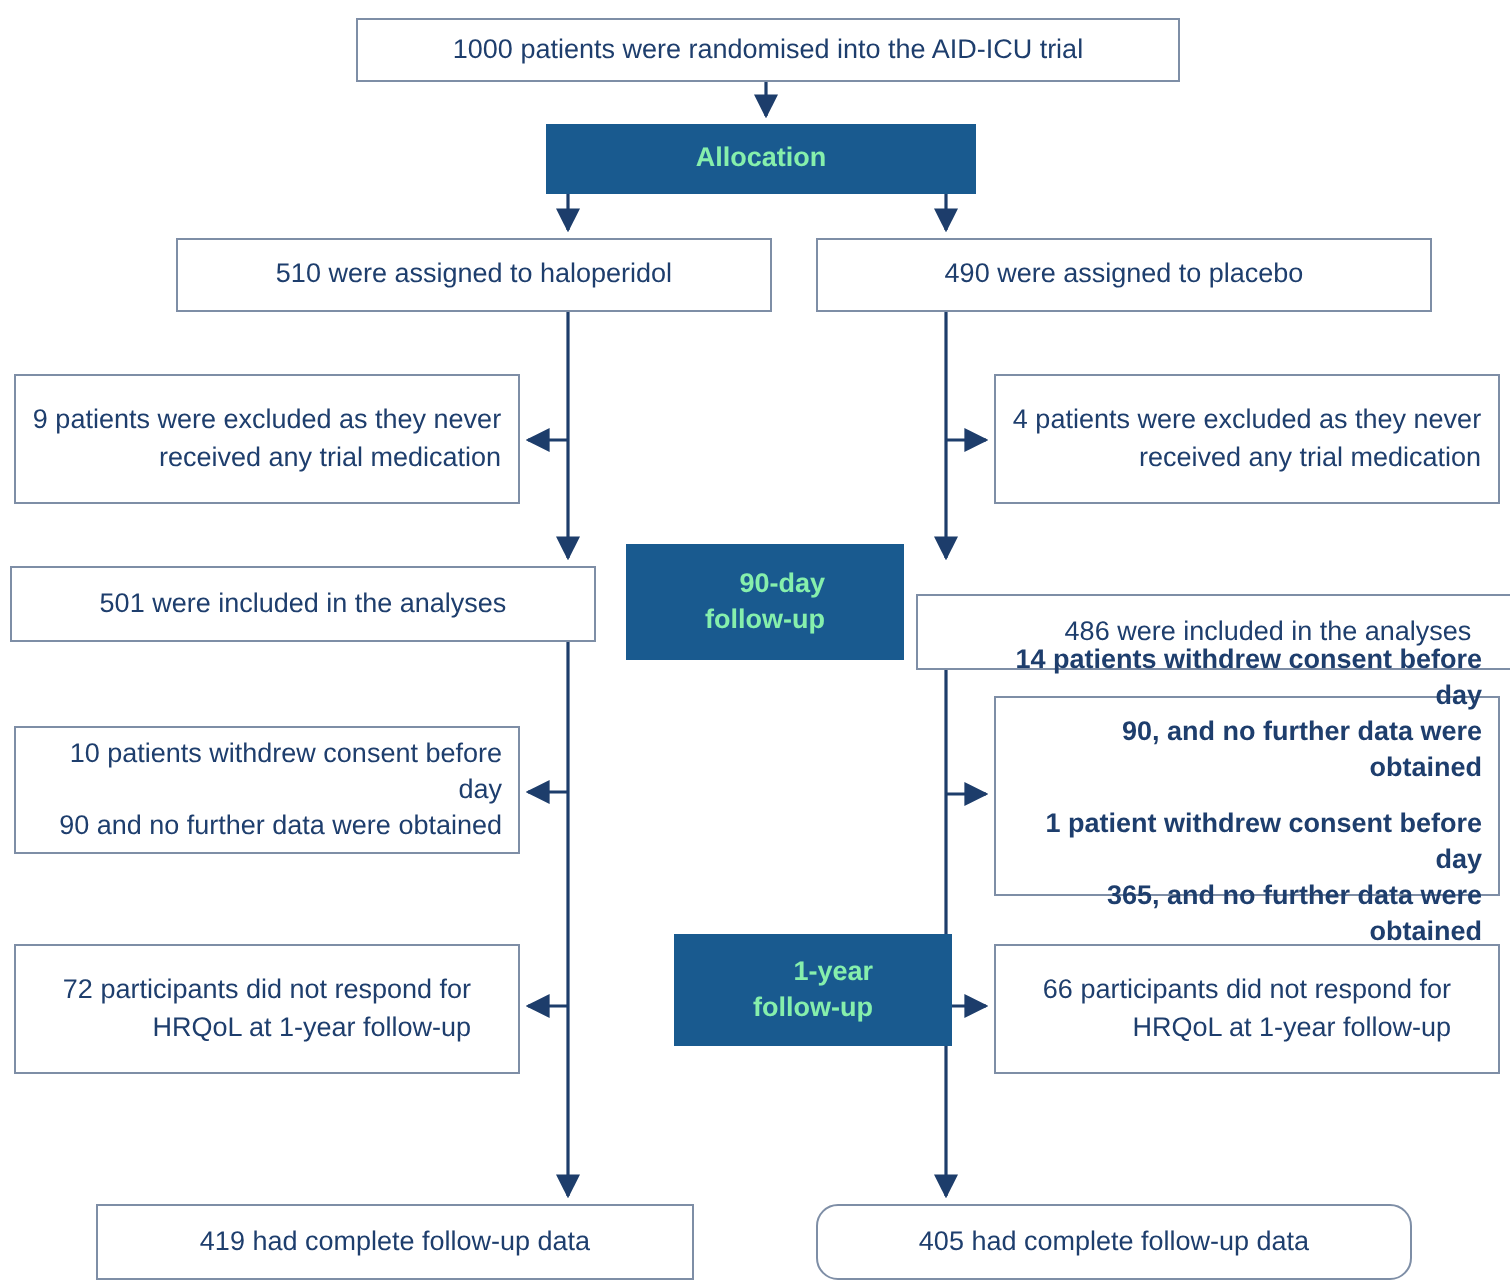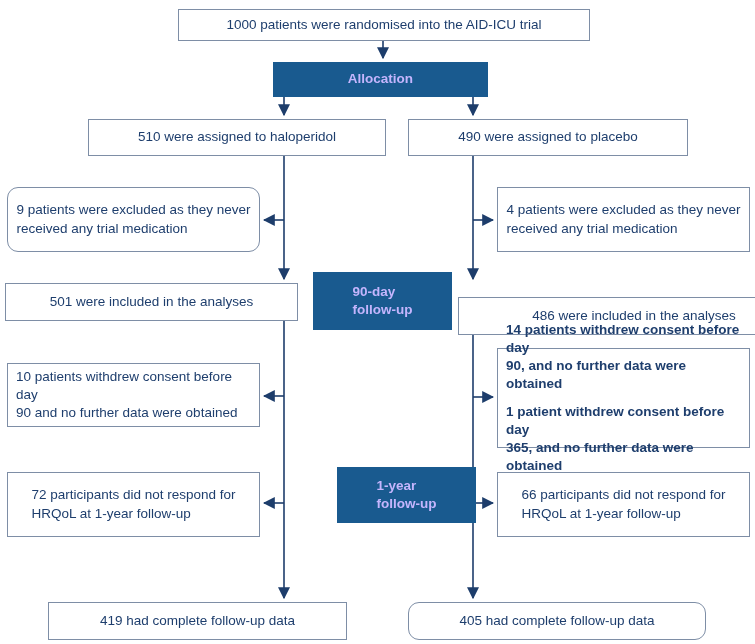--- a/index.html
+++ b/index.html
@@ -21,36 +21,36 @@
     width: 755px;
     height: 644px;
     z-index: 1;
   }
   .node, .stage {
     position: absolute;
     box-sizing: border-box;
     display: flex;
     align-items: center;
     justify-content: center;
-    text-align: left;
+    text-align: right;
     font-size: 13.5px;
     line-height: 1.35;
     white-space: pre-line;
     z-index: 2;
     padding: 6px 8px;
   }
   .node {
     background: #ffffff;
     border: 1px solid #7e8ea6;
     color: #1e3e6d;
   }
   .stage {
     background: #195a8f;
     border: 1px solid #195a8f;
-    color: #c4b5fd;
+    color: #86efac;
     font-weight: bold;
   }
   .multi {
     flex-direction: column;
     justify-content: center;
     gap: 9px;
     font-weight: bold;
   }
   .para { white-space: pre-line; }
 </style>
@@ -81,23 +81,23 @@
       <line x1="473" y1="503" x2="493" y2="503" marker-end="url(#ah)"></line>
     </g>
   </svg>
 
   <div class="node" style="left:178px; top:9px; width:412px; height:32px;">1000 patients were randomised into the AID-ICU trial</div>
 
   <div class="stage" style="left:273px; top:62px; width:215px; height:35px;">Allocation</div>
 
   <div class="node" style="left:48px; top:119px; width:298px; height:37px;margin-left:40px;">510 were assigned to haloperidol</div>
 
-  <div class="node" style="left:408px; top:119px; width:280px; height:37px;">490 were assigned to placebo</div>
+  <div class="node" style="left:408px; top:119px; width:308px; height:37px;">490 were assigned to placebo</div>
 
-  <div class="node" style="left:7px; top:187px; width:253px; height:65px;border-radius:11px;">9 patients were excluded as they never
+  <div class="node" style="left:7px; top:187px; width:253px; height:65px;">9 patients were excluded as they never
 received any trial medication</div>
 
   <div class="node" style="left:497px; top:187px; width:253px; height:65px;">4 patients were excluded as they never
 received any trial medication</div>
 
   <div class="node" style="left:5px; top:283px; width:293px; height:38px;">501 were included in the analyses</div>
 
   <div class="stage" style="left:313px; top:272px; width:139px; height:58px;">90-day
 follow-up</div>
 

